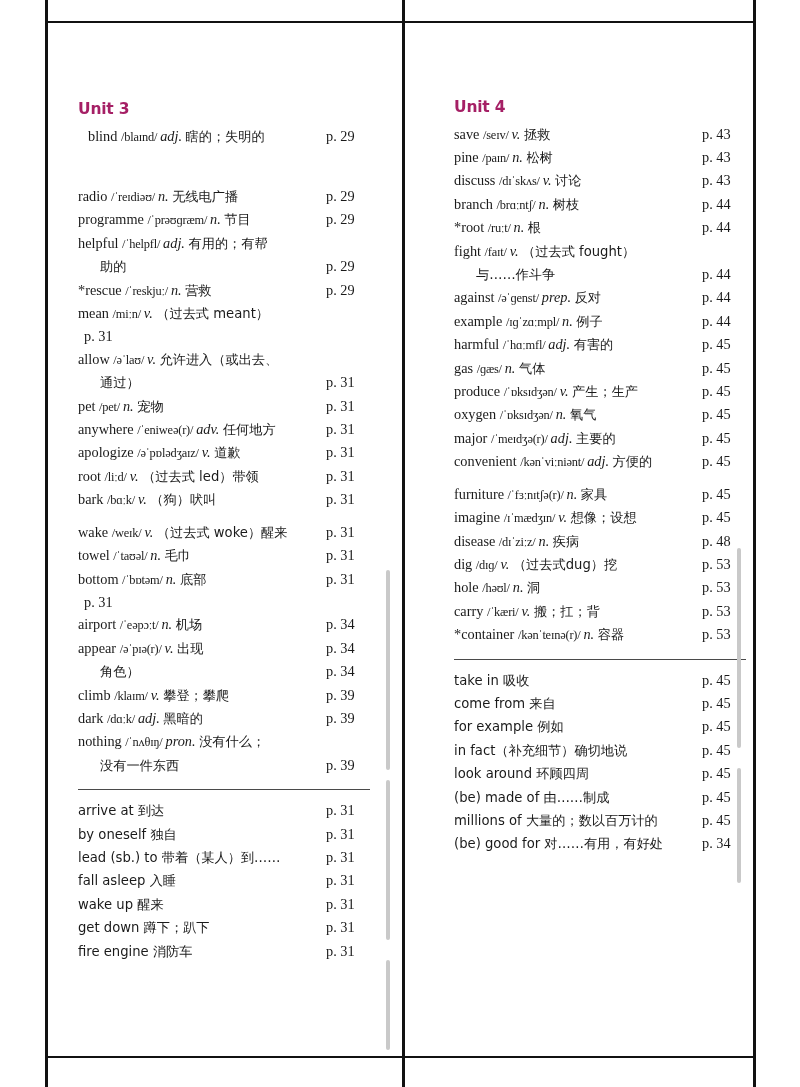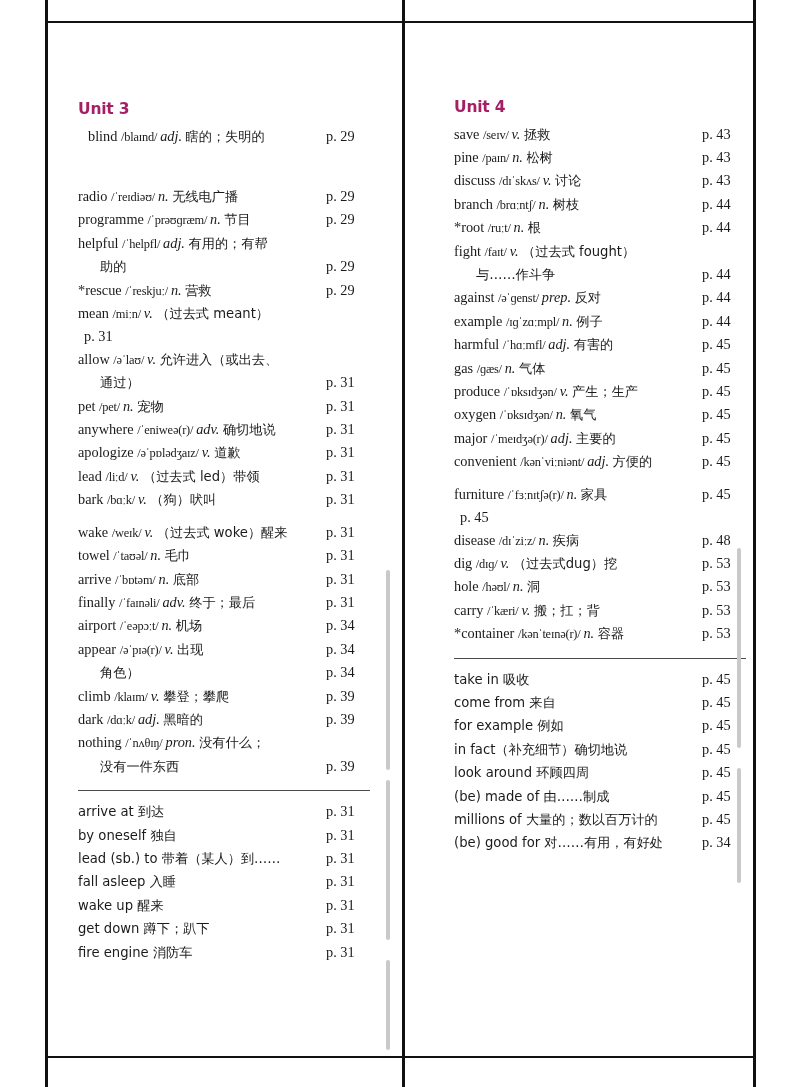--- a/index.html
+++ b/index.html
@@ -181,50 +181,49 @@
         </div>
         <div class="entry indent">
           <span class="txt"><span class="cn">通过）</span></span>
           <span class="pg">p. 31</span>
         </div>
         <div class="entry">
           <span class="txt"><span>pet </span><span class="ipa">/pet/ </span><span class="pos">n. </span><span class="cn">宠物</span></span>
           <span class="pg">p. 31</span>
         </div>
         <div class="entry">
-          <span class="txt"><span>anywhere </span><span class="ipa">/ˈeniweə(r)/ </span><span class="pos">adv. </span><span class="cn">确切地说</span></span>
+          <span class="txt"><span>anywhere </span><span class="ipa">/ˈeniweə(r)/ </span><span class="pos">adv. </span><span class="cn">任何地方</span></span>
           <span class="pg">p. 31</span>
         </div>
         <div class="entry">
           <span class="txt"><span>apologize </span><span class="ipa">/əˈpɒlədʒaɪz/ </span><span class="pos">v. </span><span class="cn">道歉</span></span>
           <span class="pg">p. 31</span>
         </div>
         <div class="entry">
-          <span class="txt"><span>lead </span><span class="ipa">/liːd/ </span><span class="pos">v. </span><span class="cn">（过去式 led）带领</span></span>
+          <span class="txt"><span>root </span><span class="ipa">/liːd/ </span><span class="pos">v. </span><span class="cn">（过去式 led）带领</span></span>
           <span class="pg">p. 31</span>
         </div>
         <div class="entry">
           <span class="txt"><span>bark </span><span class="ipa">/bɑːk/ </span><span class="pos">v. </span><span class="cn">（狗）吠叫</span></span>
           <span class="pg">p. 31</span>
         </div>
         <div class="gap-md"></div>
         <div class="entry">
           <span class="txt"><span>wake </span><span class="ipa">/weɪk/ </span><span class="pos">v. </span><span class="cn">（过去式 woke）醒来</span></span>
           <span class="pg">p. 31</span>
         </div>
         <div class="entry">
           <span class="txt"><span>towel </span><span class="ipa">/ˈtaʊəl/ </span><span class="pos">n. </span><span class="cn">毛巾</span></span>
           <span class="pg">p. 31</span>
         </div>
         <div class="entry">
-          <span class="txt"><span>arrive </span><span class="ipa">/ˈbɒtəm/ </span><span class="pos">n. </span><span class="cn">底部</span></span>
-          <span class="pg">p. 31</span>
-        </div>
-        <div class="entry">
-          <span class="txt"><span>finally </span><span class="ipa">/ˈfaɪnəli/ </span><span class="pos">adv. </span><span class="cn">终于；最后</span></span>
+          <span class="txt"><span>bottom </span><span class="ipa">/ˈbɒtəm/ </span><span class="pos">n. </span><span class="cn">底部</span></span>
+          <span class="pg">p. 31</span>
+        </div>
+        <div class="entry">
           <span class="pg">p. 31</span>
         </div>
         <div class="entry">
           <span class="txt"><span>airport </span><span class="ipa">/ˈeəpɔːt/ </span><span class="pos">n. </span><span class="cn">机场</span></span>
           <span class="pg">p. 34</span>
         </div>
         <div class="entry">
           <span class="txt"><span>appear </span><span class="ipa">/əˈpɪə(r)/ </span><span class="pos">v. </span><span class="cn">出现</span></span>
           <span class="pg">p. 34</span>
         </div>
@@ -344,20 +343,21 @@
         <div class="entry">
           <span class="txt"><span>convenient </span><span class="ipa">/kənˈviːniənt/ </span><span class="pos">adj. </span><span class="cn">方便的</span></span>
           <span class="pg">p. 45</span>
         </div>
         <div class="gap-md"></div>
         <div class="entry">
           <span class="txt"><span>furniture </span><span class="ipa">/ˈfɜːnɪtʃə(r)/ </span><span class="pos">n. </span><span class="cn">家具</span></span>
           <span class="pg">p. 45</span>
         </div>
         <div class="entry">
+          <span class="txt"><span>imagine </span><span class="ipa">/ɪˈmædʒɪn/ </span><span class="pos">v. </span><span class="cn">想像；设想</span></span>
           <span class="pg">p. 45</span>
         </div>
         <div class="entry">
           <span class="txt"><span>disease </span><span class="ipa">/dɪˈziːz/ </span><span class="pos">n. </span><span class="cn">疾病</span></span>
           <span class="pg">p. 48</span>
         </div>
         <div class="entry">
           <span class="txt"><span>dig </span><span class="ipa">/dɪɡ/ </span><span class="pos">v. </span><span class="cn">（过去式dug）挖</span></span>
           <span class="pg">p. 53</span>
         </div>

